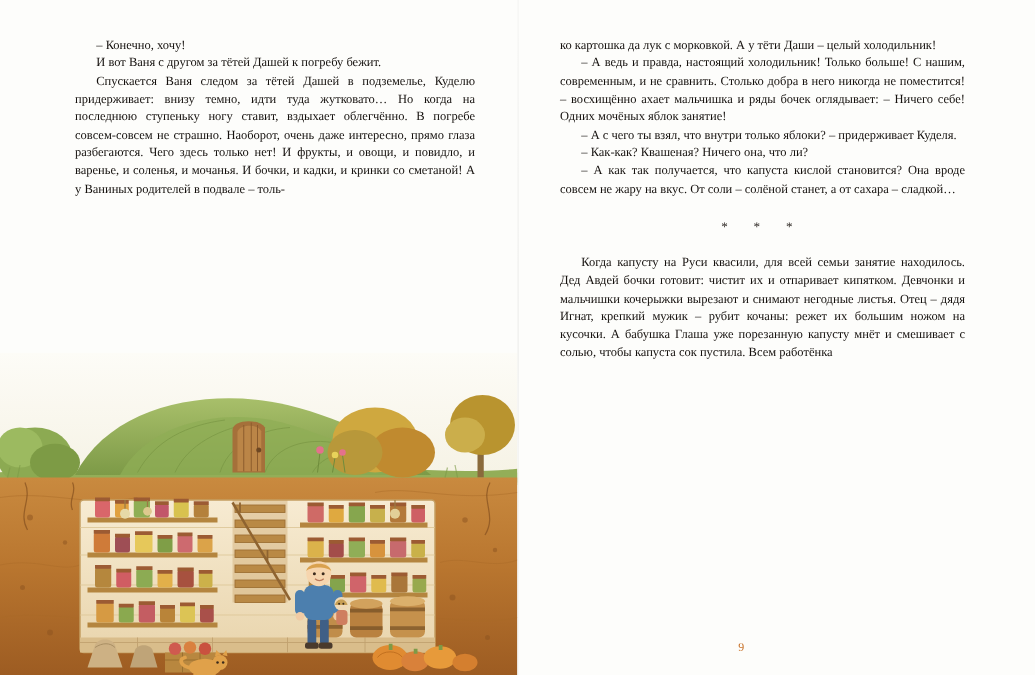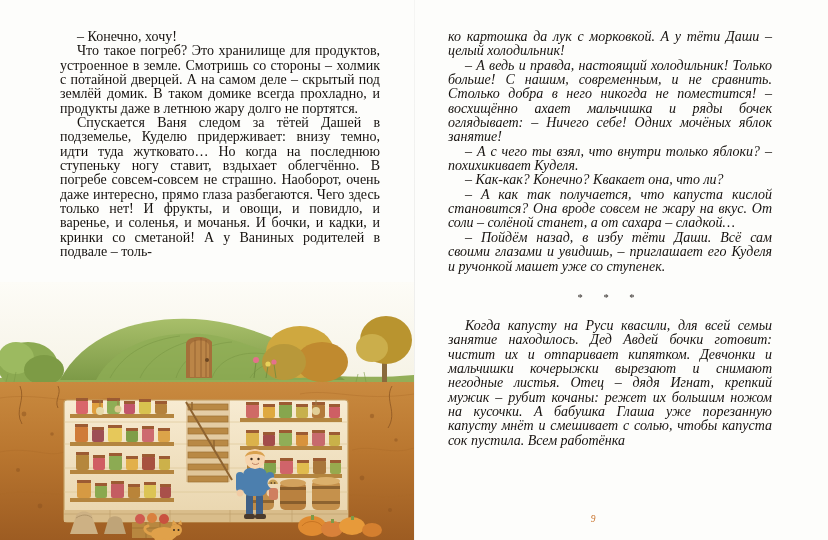--- a/index.html
+++ b/index.html
@@ -20,34 +20,34 @@
     inset: 0;
     display: flex;
   }
   .leaf {
     position: relative;
     width: 414px;
     height: 540px;
     box-sizing: border-box;
   }
   .leaf.left  { padding: 30px 34px 0 60px; }
-  .leaf.right { padding: 30px 88px 0 34px; font-style: italic; }
+  .leaf.right { padding: 30px 88px 0 34px; }
 
   .gutter {
     position: absolute;
     left: 414px;
     top: 0;
     width: 1px;
     height: 540px;
     background: linear-gradient(to bottom, rgba(0,0,0,0.03), rgba(0,0,0,0.06), rgba(0,0,0,0.03));
   }
 
   .text-col p {
     margin: 0;
-    font-size: 14px;
+    font-size: 10px;
     line-height: 14.35px;
     color: #15110e;
     text-align: justify;
     text-indent: 17px;
     hyphens: manual;
   }
   .text-col p.noindent { text-indent: 0; }
   .text-col p.dialog { text-indent: 17px; }
 
   .left .text-col { width: 320px; }
@@ -86,21 +86,21 @@
 </style>
 </head>
 <body>
 
 <div class="page">
   <div class="spread">
 
     <div class="leaf left">
       <div class="text-col">
         <p class="dialog">– Конечно, хочу!</p>
-        <p>Что такое погреб? Это хранилище для продуктов, устроенное в земле. Смотришь со стороны – холмик с потайной дверцей. А на самом деле – скрытый под землёй домик. В таком домике всегда прохладно, и продукты даже в летнюю жару долго не портятся.</p>
+        <p>И вот Ваня с другом за тётей Дашей к погребу бежит.</p>
         <p>Спускается Ваня следом за тётей Дашей в подземелье, Куделю придерживает: внизу темно, идти туда жутковато… Но когда на последнюю ступеньку ногу ставит, вздыхает облегчённо. В погребе совсем-совсем не страшно. Наоборот, очень даже интересно, прямо глаза разбегаются. Чего здесь только нет! И фрукты, и овощи, и повидло, и варенье, и соленья, и мочанья. И бочки, и кадки, и кринки со сметаной! А у Ваниных родителей в подвале – толь-</p>
       </div>
 
       <div class="illus">
         <svg width="414" height="258" viewBox="0 0 414 258" xmlns="http://www.w3.org/2000/svg" aria-hidden="true">
           <defs>
             <linearGradient id="sky" x1="0" y1="0" x2="0" y2="1">
               <stop offset="0%" stop-color="#fdfcf7"></stop>
               <stop offset="100%" stop-color="#f6f3e6"></stop>
             </linearGradient>
@@ -461,24 +461,23 @@
               <path d="M366,100 L364,90"></path>
           </g>
         </svg>
       </div>
     </div>
 
     <div class="leaf right">
       <div class="text-col">
         <p class="noindent">ко картошка да лук с морковкой. А у тёти Даши – целый холодильник!</p>
         <p class="dialog">– А ведь и правда, настоящий холодильник! Только больше! С нашим, современным, и не сравнить. Столько добра в него никогда не поместится! – восхищённо ахает мальчишка и ряды бочек оглядывает: – Ничего себе! Одних мочёных яблок занятие!</p>
-        <p class="dialog">– А с чего ты взял, что внутри только яблоки? – похихикивает Куделя.</p>
-        <p class="dialog">– Как-как? Конечно? Квакает она, что ли?</p>
+        <p class="dialog">– А с чего ты взял, что внутри только яблоки? – придерживает Куделя.</p>
+        <p class="dialog">– Как-как? Квашеная? Ничего она, что ли?</p>
         <p class="dialog">– А как так получается, что капуста кислой становится? Она вроде совсем не жару на вкус. От соли – солёной станет, а от сахара – сладкой…</p>
-        <p class="dialog">– Пойдём назад, в избу тёти Даши. Всё сам своими глазами и увидишь, – приглашает его Куделя и ручонкой машет уже со ступенек.</p>
 
         <div class="stars">* * *</div>
 
         <p>Когда капусту на Руси квасили, для всей семьи занятие находилось. Дед Авдей бочки готовит: чистит их и отпаривает кипятком. Девчонки и мальчишки кочерыжки вырезают и снимают негодные листья. Отец – дядя Игнат, крепкий мужик – рубит кочаны: режет их большим ножом на кусочки. А бабушка Глаша уже порезанную капусту мнёт и смешивает с солью, чтобы капуста сок пустила. Всем работёнка</p>
       </div>
 
       <div class="page-number">9</div>
     </div>
 
   </div>

